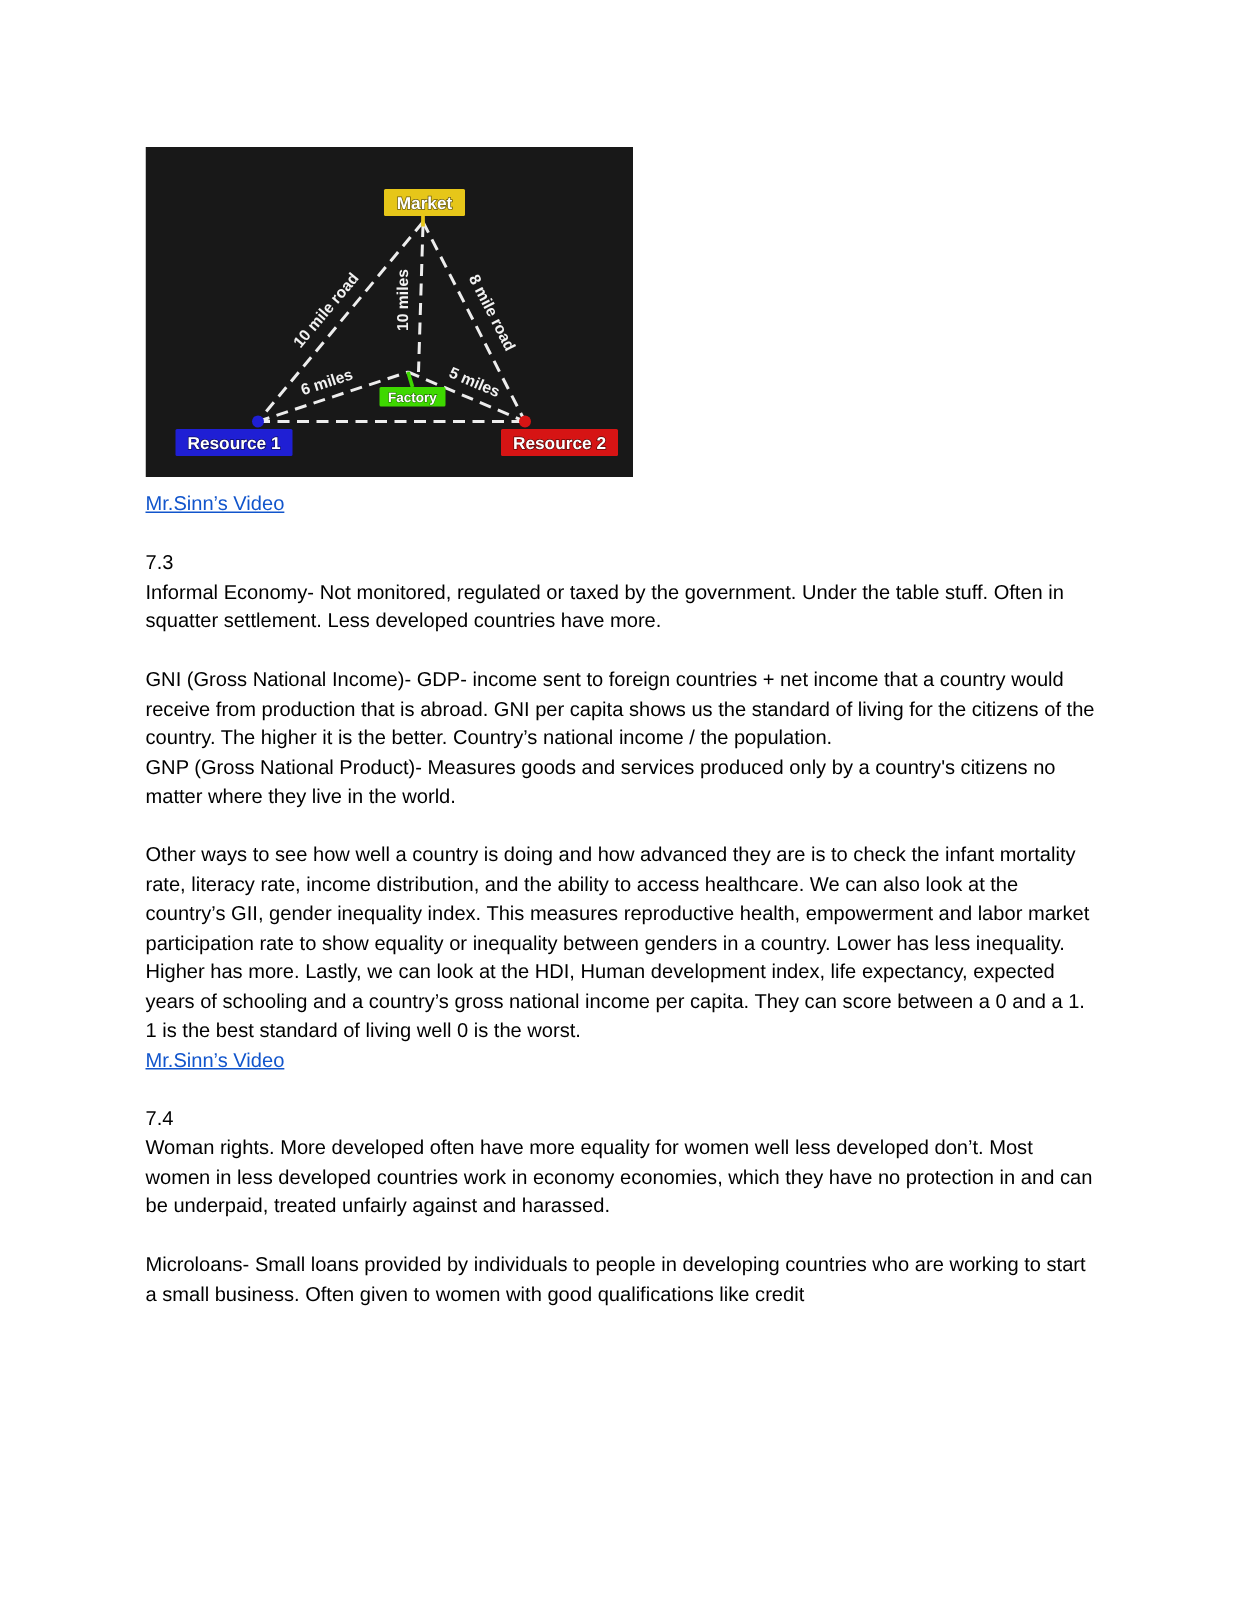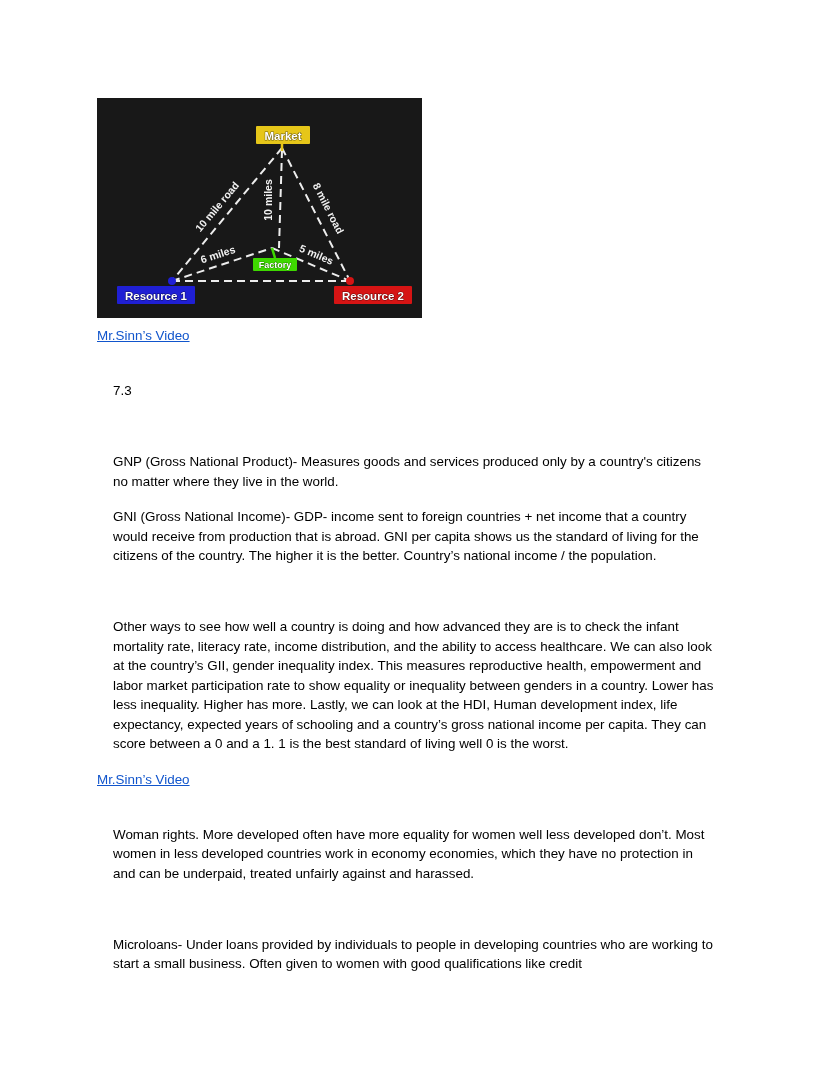--- a/index.html
+++ b/index.html
@@ -8,21 +8,21 @@
     width:828px; height:1071px; position:relative;
     font-family:"Liberation Sans", sans-serif;
     color:#000000;
   }
   .content {
     position:absolute; left:97px; top:98px; width:636px;
     font-size:13.4px; line-height:19.5px;
   }
   figure.diagram { width:325px; height:220px; display:block; }
   figure.diagram svg { display:block; }
-  .doc-line { margin:16px; }
+  .doc-line { margin:0; }
   .gap { height:19.5px; }
   .link-line { margin-top:8px; }
   a.doc-link {
     color:#1155cc; text-decoration:underline; cursor:pointer;margin-top:34px;
   }
   
   .edge-label-text {
     fill:#f2f2f2; font-size:10.5px; font-weight:bold;
     font-family:"Liberation Sans", sans-serif;
   }
@@ -86,35 +86,37 @@
     </svg>
   </figure>
 
   <div class="link-line">
     <a class="doc-link" href="#">Mr.Sinn’s Video</a>
   </div>
 
   <div class="gap"></div>
 
   <p class="doc-line">7.3</p>
+  <p class="doc-line">Informal Economy- Not monitored, regulated or taxed by the government. Under the table stuff. Often in squatter settlement. Less developed countries have more.</p>
 
   <div class="gap"></div>
 
+  <p class="doc-line">GNI (Gross National Income)- GDP- income sent to foreign countries + net income that a country would receive from production that is abroad. GNI per capita shows us the standard of living for the citizens of the country. The higher it is the better. Country’s national income / the population.</p>
   <p class="doc-line">GNP (Gross National Product)- Measures goods and services produced only by a country's citizens no matter where they live in the world.</p>
-  <p class="doc-line">GNI (Gross National Income)- GDP- income sent to foreign countries + net income that a country would receive from production that is abroad. GNI per capita shows us the standard of living for the citizens of the country. The higher it is the better. Country’s national income / the population.</p>
 
   <div class="gap"></div>
 
   <p class="doc-line">Other ways to see how well a country is doing and how advanced they are is to check the infant mortality rate, literacy rate, income distribution, and the ability to access healthcare. We can also look at the country’s GII, gender inequality index. This measures reproductive health, empowerment and labor market participation rate to show equality or inequality between genders in a country. Lower has less inequality. Higher has more. Lastly, we can look at the HDI, Human development index, life expectancy, expected years of schooling and a country’s gross national income per capita. They can score between a 0 and a 1. 1 is the best standard of living well 0 is the worst.</p>
 
   <div>
     <a class="doc-link" href="#">Mr.Sinn’s Video</a>
   </div>
 
   <div class="gap"></div>
 
+  <p class="doc-line">7.4</p>
   <p class="doc-line">Woman rights. More developed often have more equality for women well less developed don’t. Most women in less developed countries work in economy economies, which they have no protection in and can be underpaid, treated unfairly against and harassed.</p>
 
   <div class="gap"></div>
 
-  <p class="doc-line">Microloans- Under loans provided by individuals to people in developing countries who are working to start a small business. Often given to women with good qualifications like credit</p>
+  <p class="doc-line">Microloans- Small loans provided by individuals to people in developing countries who are working to start a small business. Often given to women with good qualifications like credit</p>
 
 </div>
 
 </body></html>

